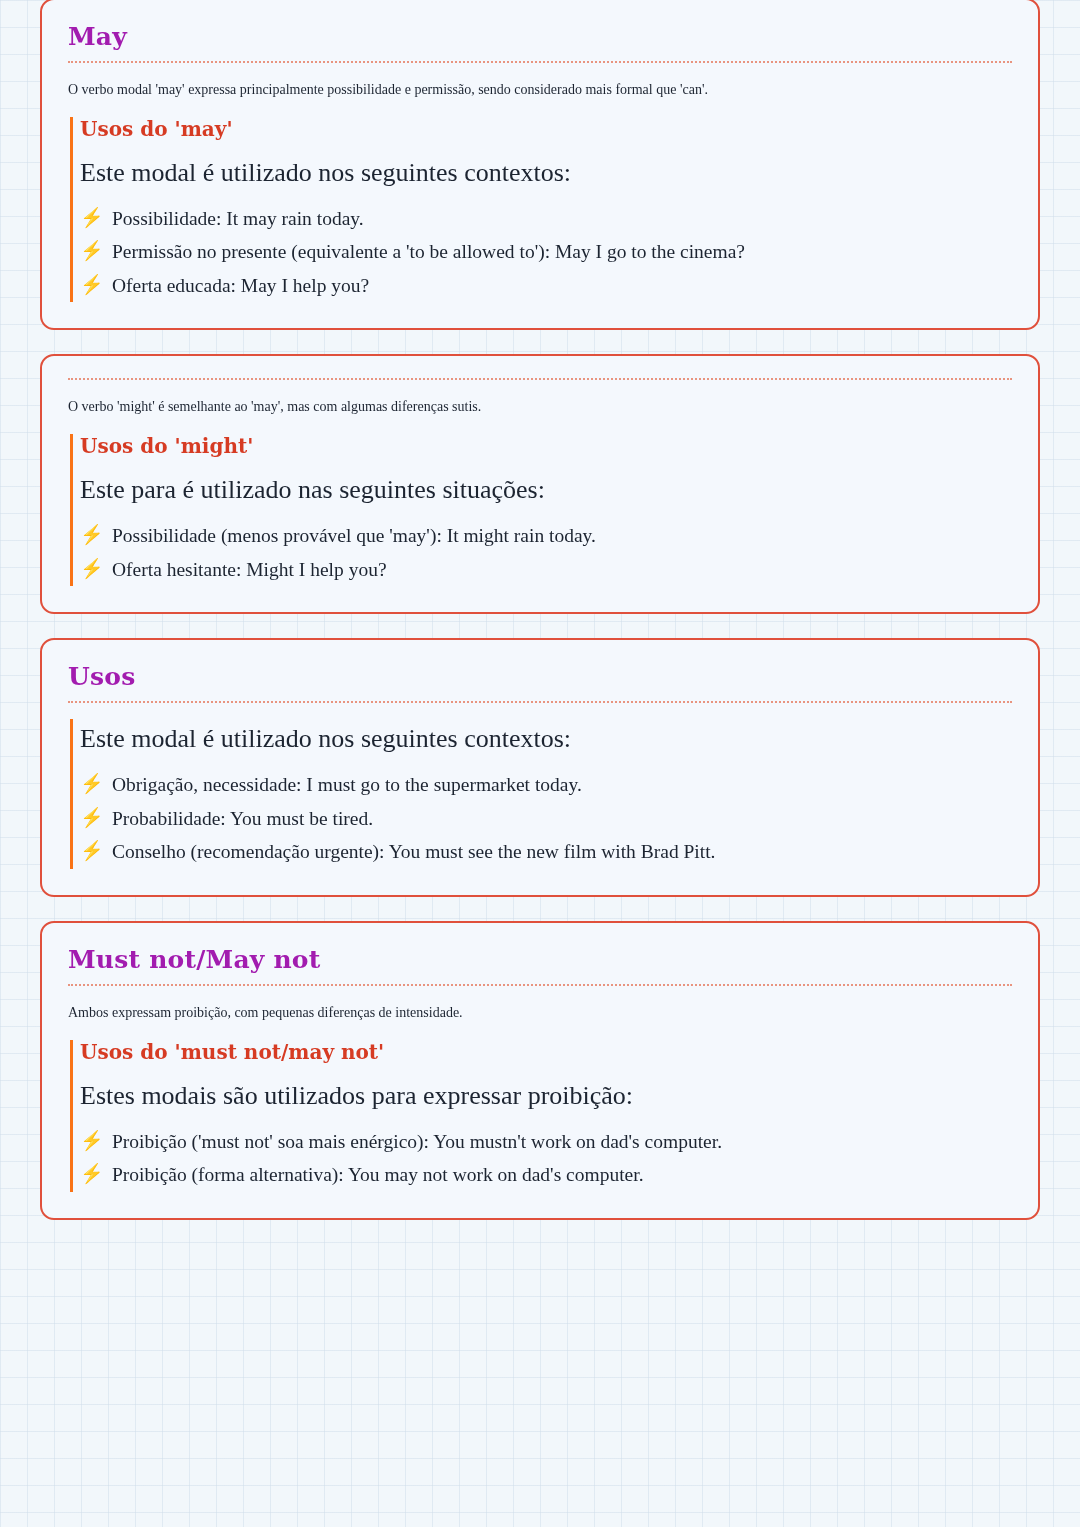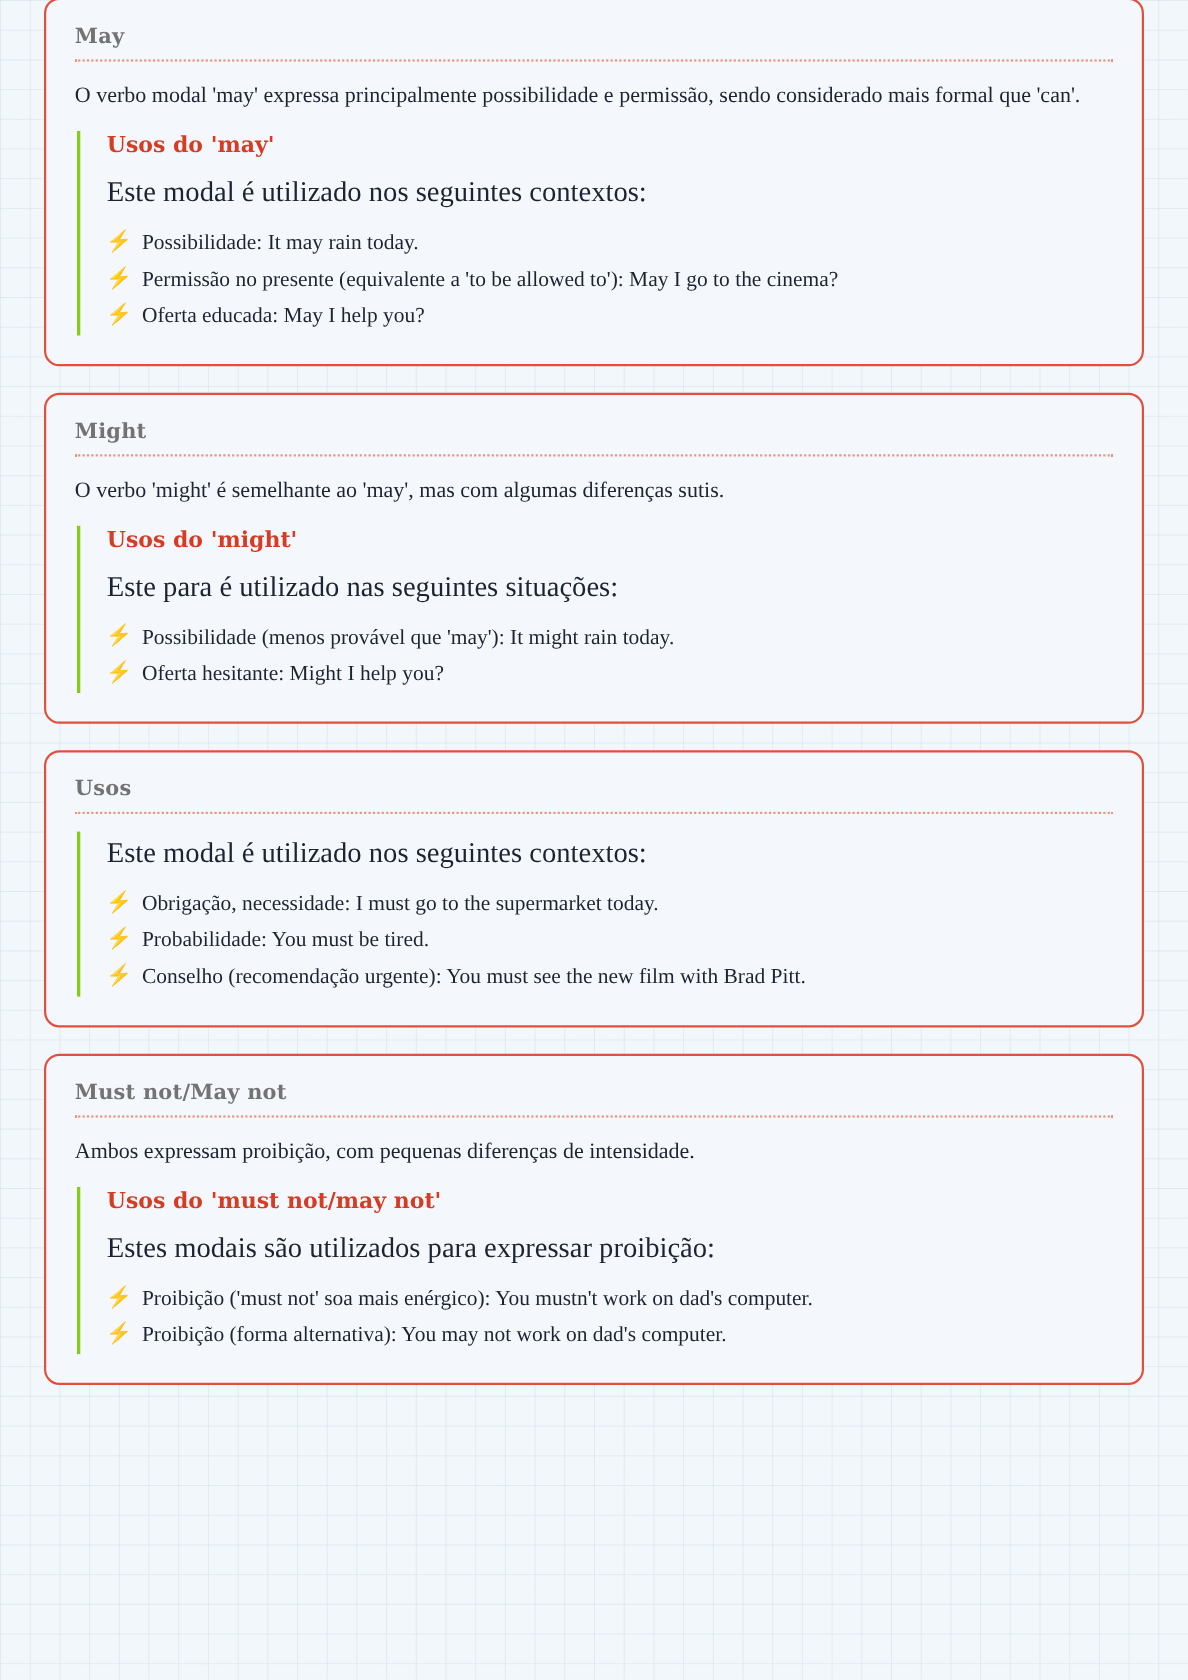--- a/index.html
+++ b/index.html
@@ -31,39 +31,39 @@
     margin-bottom: 24px;
   }
   .card.first {
     margin-top: -2px;
     border-top-left-radius: 14px;
     border-top-right-radius: 14px;
   }
   .card-title {
     font-family: "DejaVu Serif", "Liberation Serif", serif;
     font-weight: bold;
-    font-size: 19px;
-    color: #737373;
+    font-size: 25px;
+    color: #a21caf;
     margin: 0 0 10px 0;
     letter-spacing: 0.2px;
   }
   .title-rule {
     border: 0;
     border-top: 2px dotted #e8947f;
     margin: 0 0 16px 0;
   }
   .card-intro {
-    font-size: 20px;
+    font-size: 14px;
     line-height: 1.55;
     color: #1c2431;
     margin: 0 0 16px 0;
   }
   .usos-block {
-    border-left: 3px solid #84cc16;
-    padding-left: 24px;
+    border-left: 3px solid #f97316;
+    padding-left: 7px;
     margin-left: 2px;
   }
   .usos-title {
     font-family: "DejaVu Serif", "Liberation Serif", serif;
     font-weight: bold;
     font-size: 20px;
     color: #d63b23;
     margin: 0 0 12px 0;
   }
   .usos-lead {
@@ -121,21 +121,20 @@
         </li>
         <li>
           <span class="bolt">⚡</span>
           <span class="item-text">Oferta educada: May I help you?</span>
         </li>
       </ul>
     </div>
   </section>
 
   <section class="card">
-    <h2 class="card-title">Might</h2>
     <hr class="title-rule">
     <p class="card-intro">O verbo 'might' é semelhante ao 'may', mas com algumas diferenças sutis.</p>
     <div class="usos-block">
       <h3 class="usos-title">Usos do 'might'</h3>
       <p class="usos-lead">Este para é utilizado nas seguintes situações:</p>
       <ul class="items">
         <li>
           <span class="bolt">⚡</span>
           <span class="item-text">Possibilidade (menos provável que 'may'): It might rain today.</span>
         </li>

